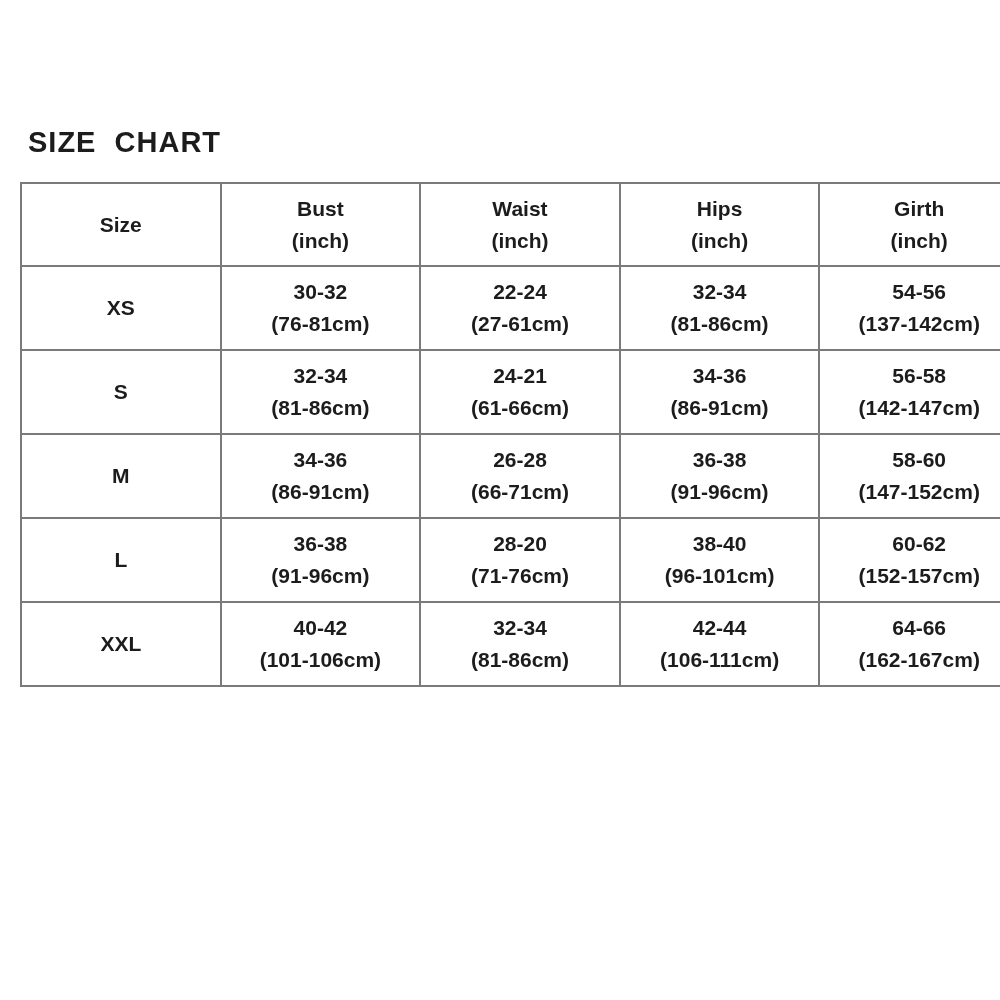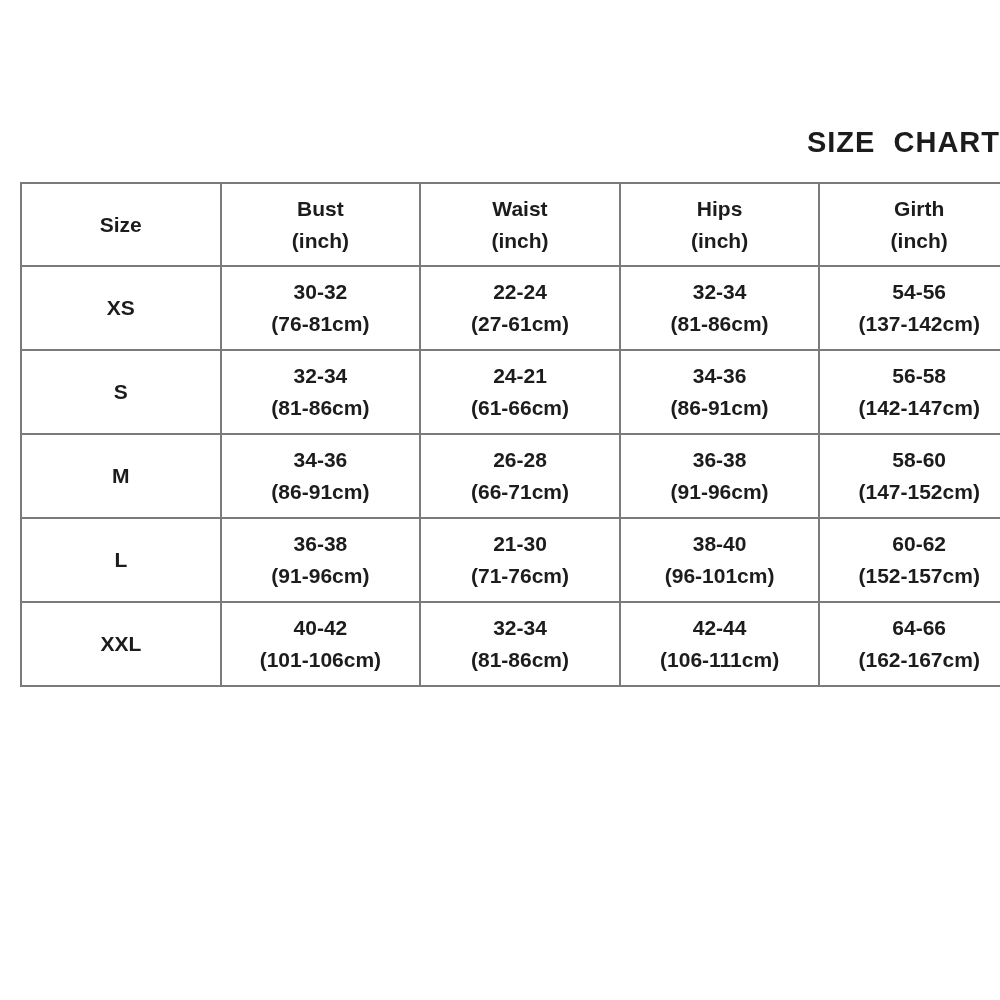--- a/index.html
+++ b/index.html
@@ -11,21 +11,21 @@
   .canvas {
     position: relative;
     width: 1000px; height: 1000px;
     background: var(--bg, #ffffff);
     overflow: hidden;
   }
   .title {
     position: absolute;
     top: 126px; left: 0;
     width: 100%;
-    text-align: right;
+    text-align: left;
     font-size: 29px;
     font-weight: bold;
     letter-spacing: 1px;
     white-space: pre;
     color: var(--text, #1c1c1c);
     padding-left: 28px;
   }
   table.size-table {
     position: absolute;
     top: 182px; left: 8px;
@@ -134,21 +134,21 @@
             <div class="cell-line">(147-152cm)</div>
           </td>
         </tr>
         <tr>
           <th>L</th>
           <td>
             <div class="cell-line">36-38</div>
             <div class="cell-line">(91-96cm)</div>
           </td>
           <td>
-            <div class="cell-line">21-30</div>
+            <div class="cell-line">28-20</div>
             <div class="cell-line">(71-76cm)</div>
           </td>
           <td>
             <div class="cell-line">38-40</div>
             <div class="cell-line">(96-101cm)</div>
           </td>
           <td>
             <div class="cell-line">60-62</div>
             <div class="cell-line">(152-157cm)</div>
           </td>

